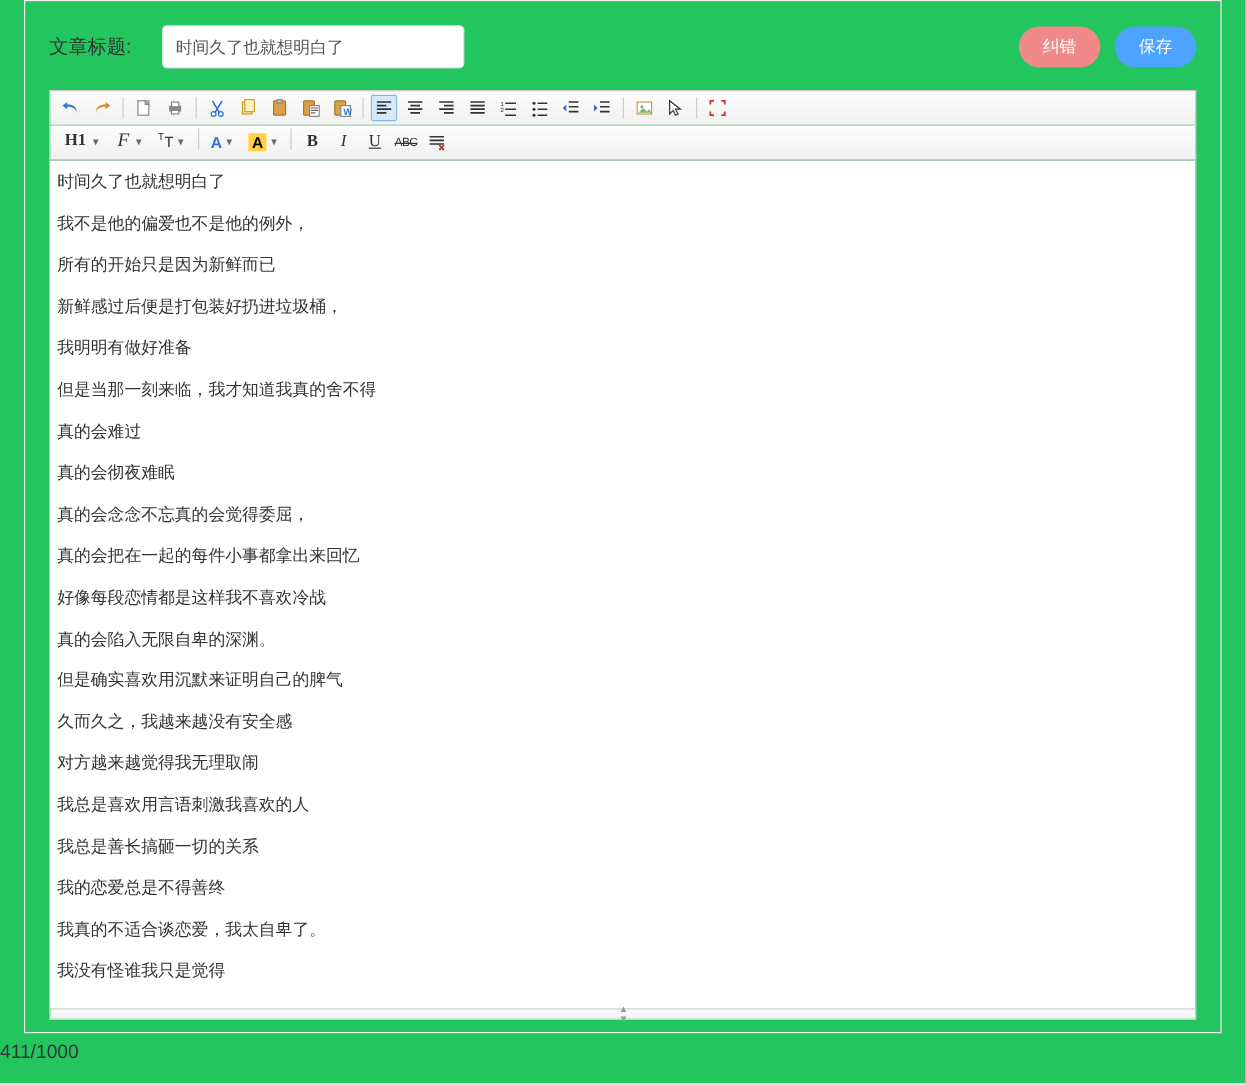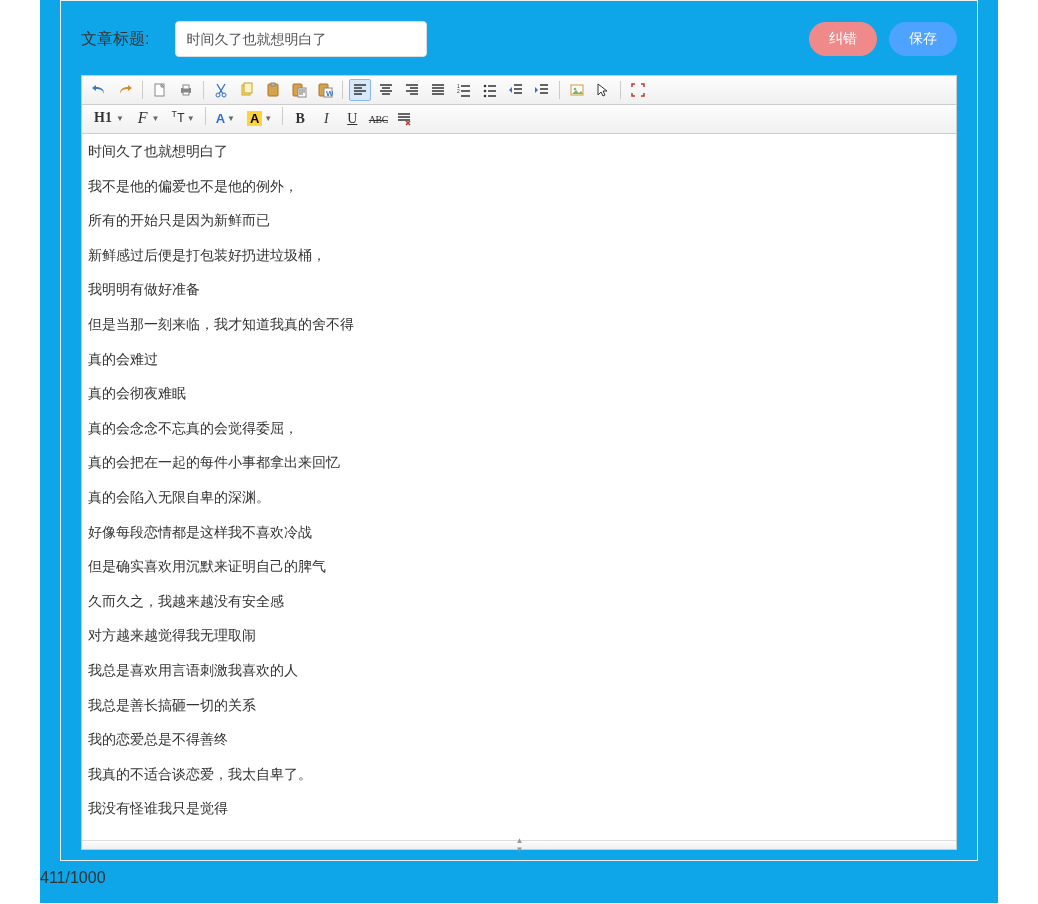--- a/index.html
+++ b/index.html
@@ -1,16 +1,16 @@
 <!DOCTYPE html>
 <html><head>
 <meta charset="utf-8">
 <style>
 html,body{margin:0;padding:0;font-family:"Microsoft YaHei","Helvetica Neue",Arial,sans-serif;background:#fff;font-size:14px;color:#333}
-.page{width:958px;margin:0 auto;background:#0ea5e9}
+.page{width:1038px;margin:0 auto;background:#22c55e}
 .card{border:1px solid #eee;margin:0 20px;padding:20px 20px 10px 20px}
 .title-row{display:flex;align-items:center;margin-bottom:18px}
 .title-label{font-size:16px;color:#333;margin-right:26px}
 .title-input{width:230px;height:34px;line-height:34px;border:1px solid #ddd;border-radius:4px;padding:0 10px;font-size:14px;color:#555}
 .spacer{flex:1}
 .btn{display:inline-block;min-width:48px;padding:8px 20px;border:none;border-radius:20px;font-size:14px;color:#fff;cursor:pointer;margin-left:12px}
 .btn-pink{background:#f08a8a}
 .btn-blue{background:#4da3ff}
 .editor{border:1px solid #ccc}
 .tb{background:linear-gradient(#fdfdfd,#f0f0f0);border-bottom:1px solid #ccc;padding:2px 4px;display:flex;flex-wrap:wrap;align-items:center}
@@ -23,21 +23,21 @@
 .dd .arr{font-size:8px;color:#666;margin-left:2px}
 .h1-lbl{font-family:Georgia,serif;font-weight:bold;font-size:14px;color:#333;padding:0 2px}
 .fcursive{font-family:"Brush Script MT",cursive;font-style:italic;font-size:16px;color:#333;padding:0 2px}
 .tT{font-family:Liberation Mono, monospace;font-size:13px;color:#333}
 .tT sup{font-size:9px}
 .Ac{color:#2f6fd4;font-weight:bold;font-size:13px}
 .Ayellow{background:#ffd43b;color:#000;font-weight:bold;font-size:13px;padding:0 3px}
 .bold{font-weight:bold;font-family:Georgia,serif;font-size:14px}
 .ital{font-style:italic;font-family:Georgia,serif;font-size:14px}
 .uline{text-decoration:underline;font-family:Georgia,serif;font-size:14px}
-.abc{font-family:Liberation Serif, serif;font-size:10px;text-decoration:line-through;letter-spacing:-0.5px}
+.abc{font-family:Liberation Sans, sans-serif;font-size:10px;text-decoration:line-through;letter-spacing:-0.5px}
 .content{height:690px;overflow-y:scroll;background:#fff;padding:8px 6px;font-size:14px;line-height:1.4}
 .content p{margin:0 0 15px 0}
 .resize-bar{height:8px;background:linear-gradient(#fdfdfd,#f0f0f0);border-top:1px solid #ddd;display:flex;align-items:center;justify-content:center;cursor:ns-resize}
 .resize-bar .grip{font-size:8px;color:#999;letter-spacing:-1px}
 .counter{text-align:left;font-size:16px;color:#333;padding:8px 24px 16px 0}
 
 .content::-webkit-scrollbar{width:16px}
 .content::-webkit-scrollbar-track{background:#f0f0f0;border-left:1px solid #ddd}
 .content::-webkit-scrollbar-thumb{background:#c8c8c8;border:3px solid #f0f0f0;border-radius:8px}
 </style>
@@ -231,22 +231,22 @@
           <p>时间久了也就想明白了</p>
           <p>我不是他的偏爱也不是他的例外，</p>
           <p>所有的开始只是因为新鲜而已</p>
           <p>新鲜感过后便是打包装好扔进垃圾桶，</p>
           <p>我明明有做好准备</p>
           <p>但是当那一刻来临，我才知道我真的舍不得</p>
           <p>真的会难过</p>
           <p>真的会彻夜难眠</p>
           <p>真的会念念不忘真的会觉得委屈，</p>
           <p>真的会把在一起的每件小事都拿出来回忆</p>
+          <p>好像每段恋情都是这样我不喜欢冷战</p>
           <p>真的会陷入无限自卑的深渊。</p>
-          <p>好像每段恋情都是这样我不喜欢冷战</p>
           <p>但是确实喜欢用沉默来证明自己的脾气</p>
           <p>久而久之，我越来越没有安全感</p>
           <p>对方越来越觉得我无理取闹</p>
           <p>我总是喜欢用言语刺激我喜欢的人</p>
           <p>我总是善长搞砸一切的关系</p>
           <p>我的恋爱总是不得善终</p>
           <p>我真的不适合谈恋爱，我太自卑了。</p>
           <p>我没有怪谁我只是觉得</p>
         </div>
 

